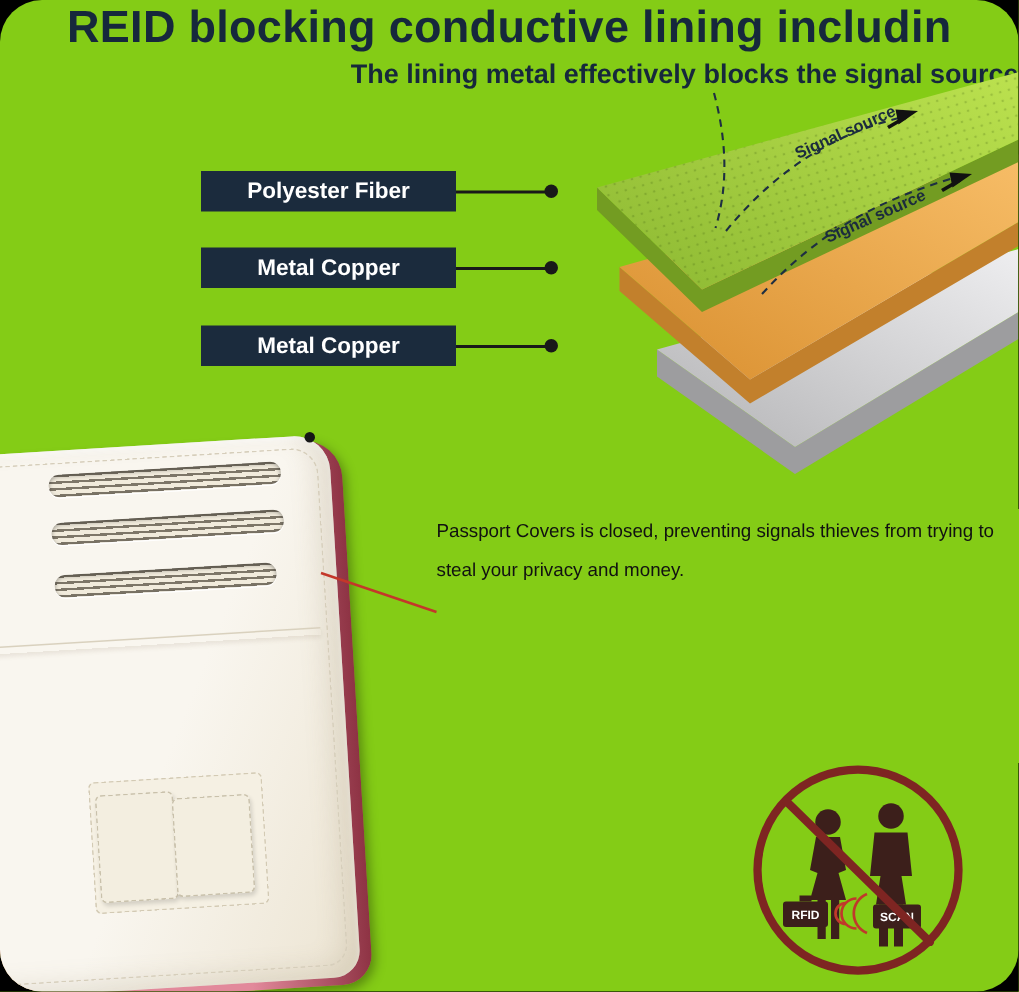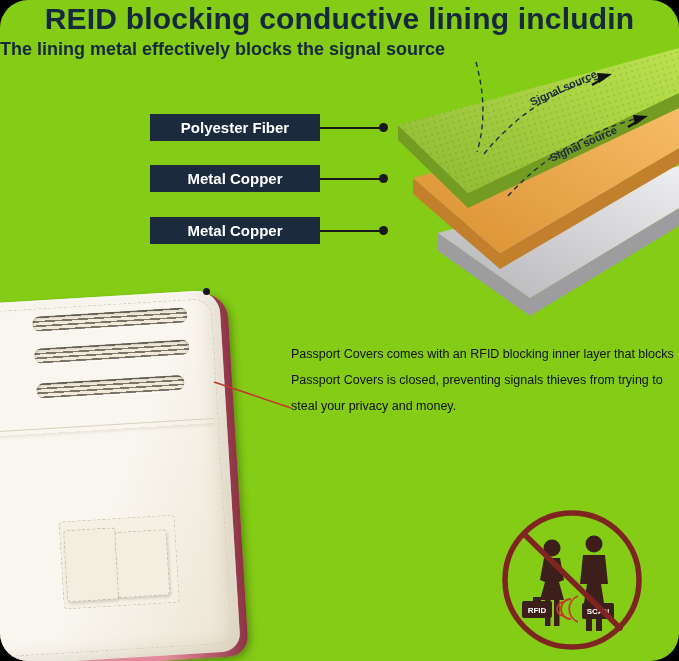--- a/index.html
+++ b/index.html
@@ -7,25 +7,25 @@
     position:relative;width:679px;height:661px;background:#84cc16;
     border-radius:28px;overflow:hidden;
     font-family:"Liberation Sans",sans-serif;color:#16283c;
   }
   
   .title{
     position:absolute;top:2px;left:0;right:0;margin:0;text-align:center;
     font-size:30px;font-weight:700;color:#16283c;letter-spacing:.2px;
   }
   .subtitle{
-    position:absolute;top:39px;left:0;right:0;margin:0;text-align:left;
+    position:absolute;top:39px;left:0;right:0;margin:0;text-align:right;
     font-size:18px;font-weight:600;color:#16283c;
   }
   
-  .callout{position:absolute;left:150px;display:flex;align-items:center;height:27px;justify-content:flex-end;}
+  .callout{position:absolute;left:134px;display:flex;align-items:center;height:27px;justify-content:flex-end;}
   .callout-box{
     width:170px;height:27px;background:#1b2b3d;color:#fff;
     font-size:15px;font-weight:700;display:flex;align-items:center;justify-content:center;
   }
   .callout-line{width:60px;height:2px;background:#191919;}
   .callout-dot{width:9px;height:9px;border-radius:50%;background:#191919;margin-left:-1px;}
   .callout-1{top:114px;}.callout-2{top:165px;}.callout-3{top:217px;}
   
   .layers-svg{position:absolute;left:380px;top:48px;width:299px;height:300px;}
   
@@ -156,21 +156,20 @@
     <div class="slot slot-2"></div>
     <div class="slot slot-3"></div>
     <div class="pocket-seam"></div>
     <div class="tab-back"></div>
     <div class="tab tab-1"></div>
     <div class="tab tab-2"></div>
   </div>
   <div class="snap-dot"></div>
 
   <p class="description">
-    <span class="desc-line">Passport Covers comes with an RFID blocking inner layer that blocks</span>
     <span class="desc-line">Passport Covers is closed, preventing signals thieves from trying to</span>
     <span class="desc-line">steal your privacy and money.</span>
   </p>
 
   <svg class="redline-svg" viewBox="0 0 679 661">
     <line x1="214" y1="382" x2="291" y2="408" stroke="#c4372a" stroke-width="1.6"></line>
   </svg>
 
   <svg class="prohibit-svg" viewBox="0 0 168 152">
     <circle cx="84" cy="76" r="67" fill="none" stroke="#7e2522" stroke-width="5.5"></circle>

